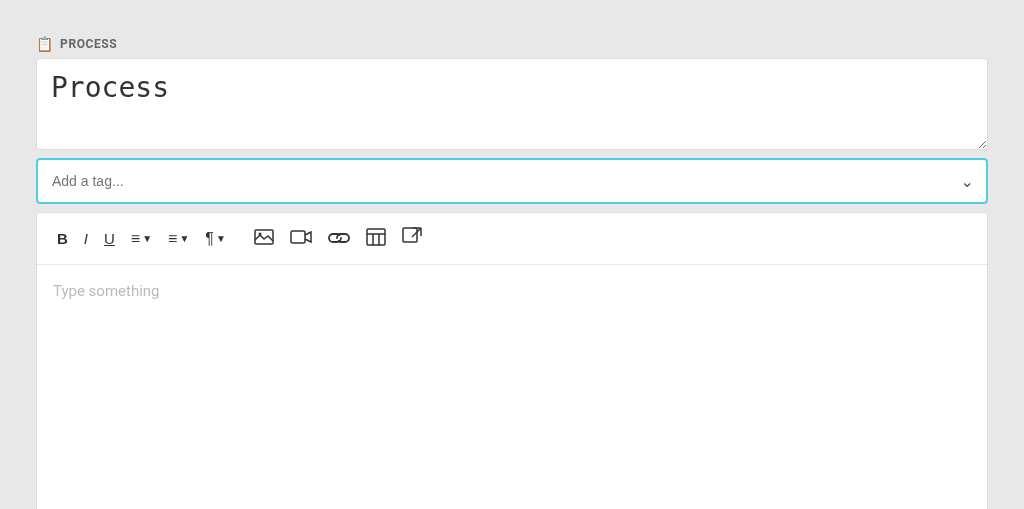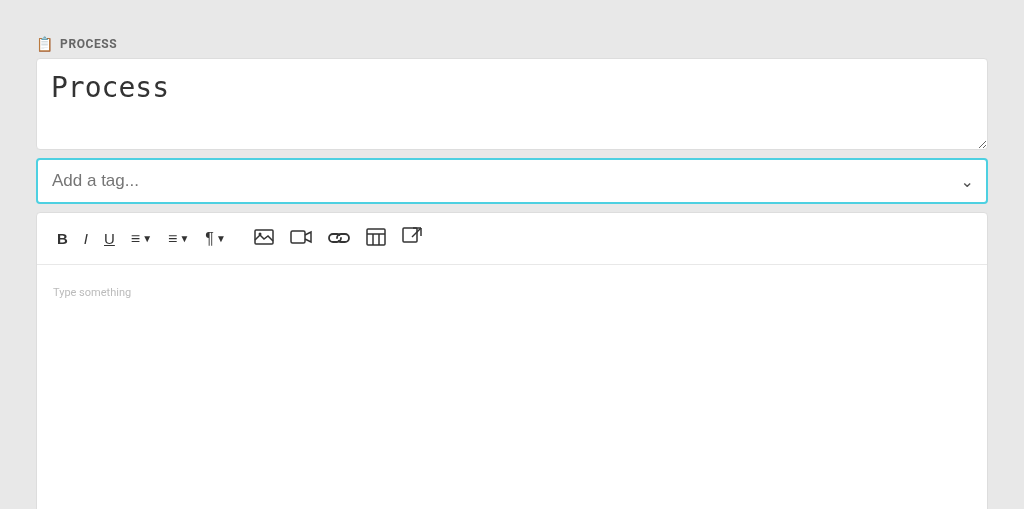--- a/index.html
+++ b/index.html
@@ -56,21 +56,21 @@
       border-radius: 4px;
       background: #fff;
       margin-bottom: 8px;
       height: 46px;
     }
     .tag-input {
       flex: 1;
       border: none;
       outline: none;
       padding: 10px 14px;
-      font-size: 17px;
+      font-size: 14px;
       color: #999;
       background: transparent;
     }
     .tag-dropdown-btn {
       padding: 10px 12px;
       cursor: pointer;
       color: #555;
       font-size: 16px;
       background: transparent;
       border: none;
@@ -113,21 +113,21 @@
     .toolbar-separator {
       width: 8px;
     }
     .editor-body {
       padding: 16px;
       flex: 1;
       min-height: 250px;
     }
     .editor-placeholder {
       color: #bbb;
-      font-size: 11px;
+      font-size: 15px;
     }
     .icon-bold { font-style: normal; font-weight: 900; }
     .icon-italic { font-style: italic; font-weight: normal; }
     .icon-underline { text-decoration: underline; font-weight: normal; }
   </style>
 </head>
 <body>
 
 <div class="page-wrapper">
 

